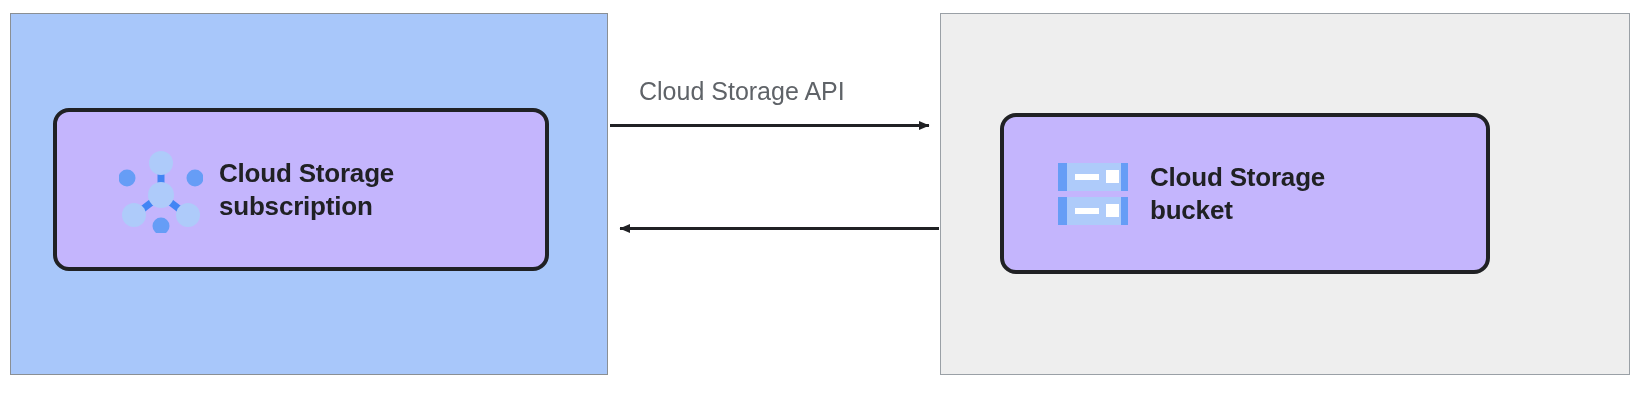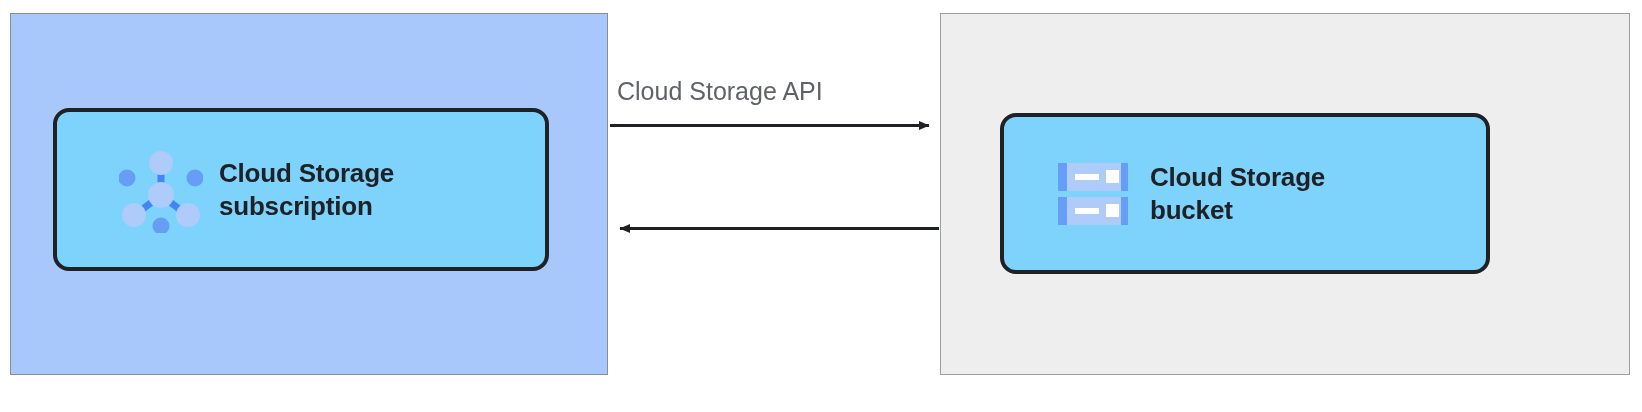--- a/index.html
+++ b/index.html
@@ -38,21 +38,21 @@
     width: 690px;
     height: 362px;
     background: #eeeeee;
     border-color: #9aa0a6;
   }
 
   
   .node-card {
     position: absolute;
     box-sizing: border-box;
-    background: #7dd3fc;
+    background: #c4b5fd;
     border: 4px solid #202124;
     border-radius: 16px;
     display: flex;
     align-items: center;
   }
   #card-subscription {
     left: 53px;
     top: 108px;
     width: 496px;
     height: 163px;
@@ -94,21 +94,21 @@
     height: 412px;
     pointer-events: none;
   }
   .edge-label {
     position: absolute;
     font-size: 25px;
     color: #5f6368;
     white-space: nowrap;
   }
   #label-api {
-    left: 617px;
+    left: 639px;
     top: 77px;
   }
   #label-success {
     left: 639px;
     top: 248px;
   }
 </style>
 </head>
 <body>
 

